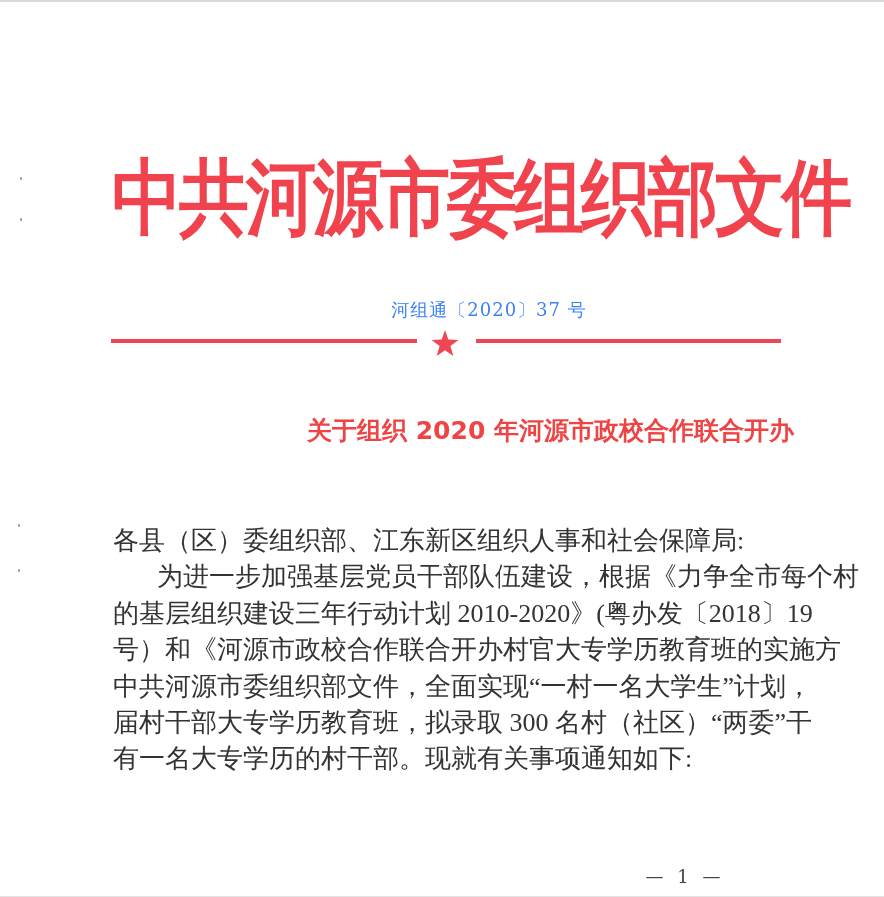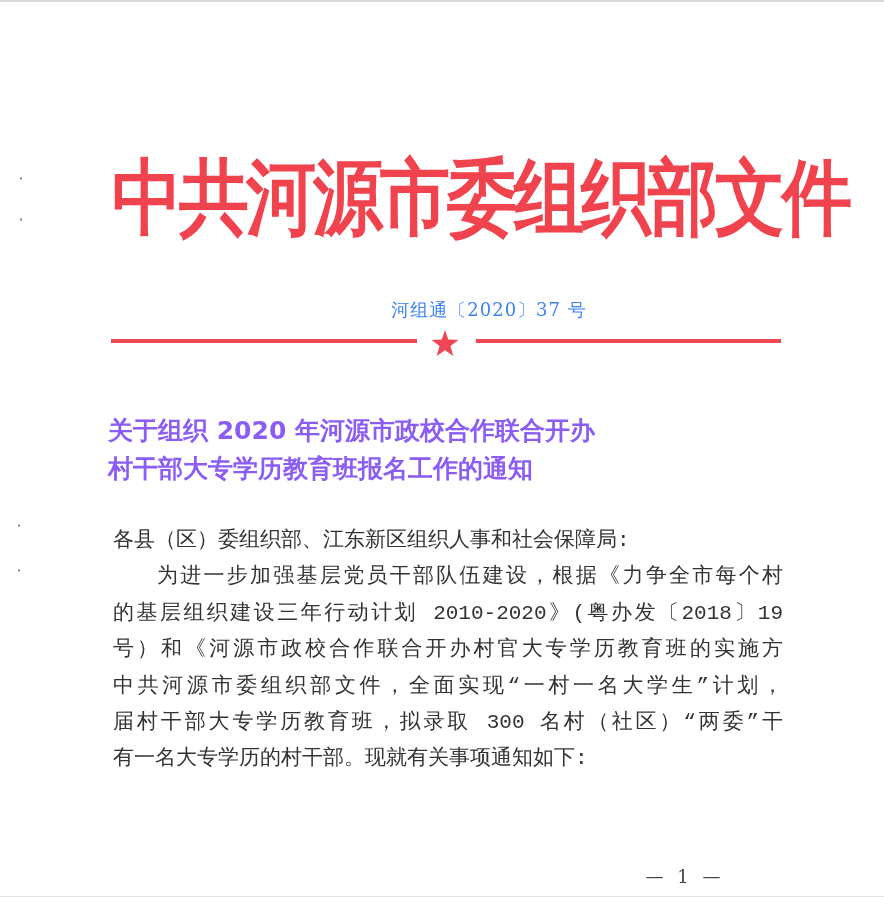--- a/index.html
+++ b/index.html
@@ -70,39 +70,39 @@
   .rule.right { left: 476px; width: 305px; }
   .star {
     position: absolute;
     left: 431px;
     top: 330px;
     width: 28px;
     height: 27px;
   }
   .notice-title {
     position: absolute;
-    left: 108px;
+    left: 124px;
     top: 412px;
     width: 670px;
-    text-align: left;
+    text-align: right;
     font-family: "DejaVu Sans", sans-serif;
     font-weight: bold;
     font-size: 25px;
     line-height: 38px;
-    color: #8b5cf6;
+    color: #ef4444;
     letter-spacing: 0px;
   }
   .notice-title div { white-space: nowrap; }
   .body-text {
     position: absolute;
     left: 113px;
     top: 523px;
     width: 670px;
-    font-family: Liberation Mono, monospace;
-    font-size: 21px;
+    font-family: Liberation Serif, serif;
+    font-size: 26px;
     line-height: 36.4px;
     color: #333333;
   }
   .body-text .line {
     white-space: nowrap;
     display: block;
     text-align: justify;
     text-align-last: justify;
     height: 36.4px;
   }
@@ -136,21 +136,20 @@
 <div class="doc-number">河组通〔2020〕37 号</div>
 
 <div class="rule left"></div>
 <svg class="star" viewBox="0 0 28 27">
   <polygon points="14,0 17.3,9.6 27.5,9.9 19.4,16.1 22.3,26 14,20.2 5.7,26 8.6,16.1 0.5,9.9 10.7,9.6" fill="#f04552"></polygon>
 </svg>
 <div class="rule right"></div>
 
 <div class="notice-title">
   <div>关于组织 2020 年河源市政校合作联合开办</div>
-  <div>村干部大专学历教育班报名工作的通知</div>
 </div>
 
 <div class="body-text">
   <span class="line last">各县（区）委组织部、江东新区组织人事和社会保障局:</span>
   <span class="line indent">为进一步加强基层党员干部队伍建设，根据《力争全市每个村</span>
   <span class="line">的基层组织建设三年行动计划 2010-2020》(粤办发〔2018〕19</span>
   <span class="line">号）和《河源市政校合作联合开办村官大专学历教育班的实施方</span>
   <span class="line">中共河源市委组织部文件，全面实现“一村一名大学生”计划，</span>
   <span class="line">届村干部大专学历教育班，拟录取 300 名村（社区）“两委”干</span>
   <span class="line last">有一名大专学历的村干部。现就有关事项通知如下:</span>

